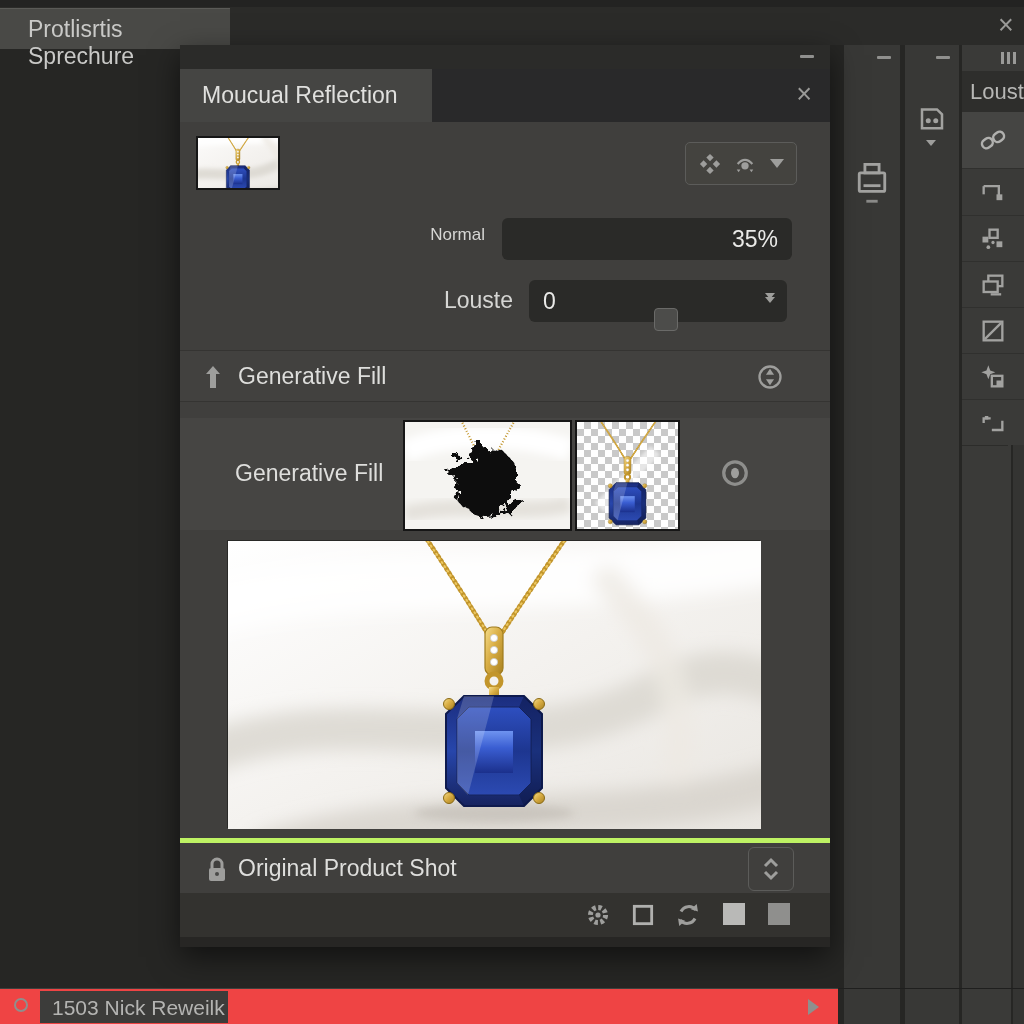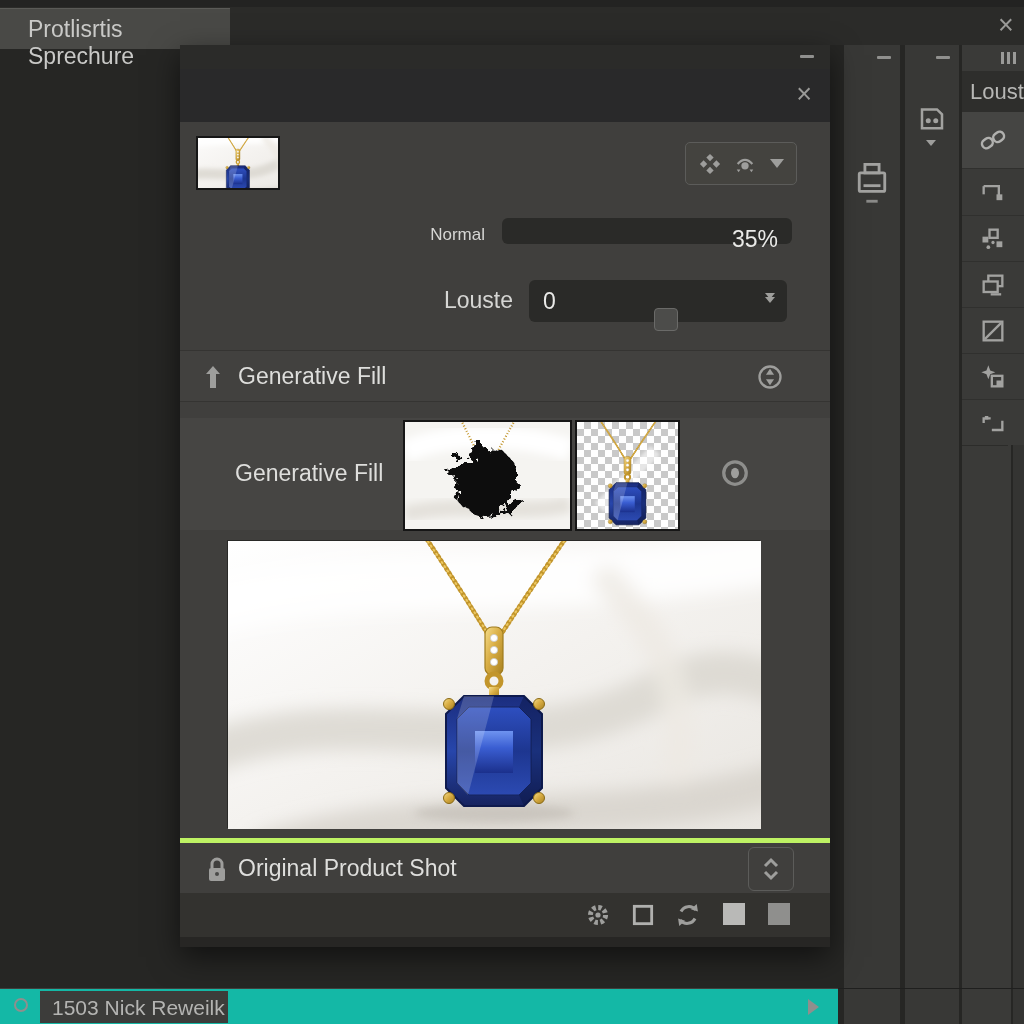--- a/index.html
+++ b/index.html
@@ -207,20 +207,23 @@
     <div class="abs" style="right:0;top:400px;bottom:0;width:13px;background:#343432;border-left:2px solid #262624;"></div>
   </div>
 
   <div class="abs" style="left:180px;top:45px;width:650px;height:902px;background:#403f3d;box-shadow:0 10px 28px rgba(0,0,0,.55);">
 
     <div class="abs" style="left:0;top:0;right:0;height:24px;background:#2b2b29;">
       <div class="dash abs" style="right:16px;top:10px;"></div>
     </div>
 
     <div class="abs" style="left:0;top:24px;right:0;height:53px;background:#29292a;">
+      <div class="abs" style="left:0;top:0;width:252px;height:53px;background:#454543;">
+        <span class="abs" style="left:22px;top:13px;color:#e0e0de;font-size:23px;">Moucual Reflection</span>
+      </div>
       <div class="abs" style="right:18px;top:12px;">
         <span class="closeX">×</span>
       </div>
     </div>
 
     <div class="abs" style="left:0;top:77px;right:0;bottom:0;background:#403f3d;">
 
       <div class="abs thumb-border" style="left:16px;top:14px;width:84px;height:54px;">
         <svg width="80" height="50" viewBox="100 0 333 288" preserveAspectRatio="xMidYMid slice">
             <use href="#main-art"></use>
@@ -236,21 +239,21 @@
         <svg class="icon" width="24" height="22" viewBox="0 0 24 24">
           <path d="M4,12 Q12,3 20,12" fill="none" stroke="#9e9e9c" stroke-width="2.4"></path>
           <circle cx="12" cy="14" r="4" fill="#9e9e9c"></circle>
           <polygon points="3,18 7,18 5,21" fill="#9e9e9c"></polygon>
             <polygon points="17,18 21,18 19,21" fill="#9e9e9c"></polygon>
         </svg>
         <div class="tri-down"></div>
       </div>
 
       <span class="abs dim" style="left:120px;top:103px;width:185px;text-align:right;font-size:17px;">Normal</span>
-      <div class="abs input-box" style="left:322px;top:96px;width:290px;height:26px;">
+      <div class="abs input-box" style="left:322px;top:96px;width:290px;height:42px;">
         <span class="abs" style="right:14px;top:8px;">35%</span>
       </div>
 
       <span class="abs dim" style="left:150px;top:165px;width:183px;text-align:right;font-size:23px;">Louste</span>
       <div class="abs input-box" style="left:349px;top:158px;width:258px;height:42px;">
         <span class="abs" style="left:14px;top:8px;">0</span>
         <div class="abs" style="right:12px;top:13px;">
           <div class="tri-down sm"></div>
             <div class="tri-down sm" style="margin-top:-2px;"></div>
         </div>
@@ -323,21 +326,21 @@
           <path d="M18,15 A7.5,7.5 0 0 1 5.5,16.5" fill="none" stroke="#9e9e9c" stroke-width="2.6"></path>
           <polygon points="4.5,21.5 3.5,15 9.5,17" fill="#9e9e9c"></polygon>
         </svg>
         <div class="abs" style="left:543px;top:10px;width:22px;height:22px;background:#b9b9b7;"></div>
         <div class="abs" style="left:588px;top:10px;width:22px;height:22px;background:#8f8f8d;"></div>
       </div>
       <div class="abs" style="left:0;right:0;top:815px;bottom:0;background:#272624;"></div>
     </div>
   </div>
 
-  <div class="abs" style="left:0;top:988px;width:838px;height:36px;background:#14b8a6;border-top:1px solid #3f3f3d;">
+  <div class="abs" style="left:0;top:988px;width:838px;height:36px;background:#ef4444;border-top:1px solid #3f3f3d;">
     <div class="abs" style="left:14px;top:9px;width:14px;height:14px;border:2.5px solid #8f8f8d;border-radius:50%;"></div>
     <div class="abs" style="left:40px;top:2px;width:188px;height:32px;background:#3c3c3a;">
       <span class="abs" style="left:12px;top:5px;color:#b4b4b2;font-size:21px;white-space:nowrap;">1503 Nick Reweilk</span>
     </div>
     <div class="tri-right abs" style="left:808px;top:10px;"></div>
   </div>
   <div class="abs" style="left:838px;top:988px;width:186px;height:1px;background:#1f1f1e;"></div>
 
 </div>
 

